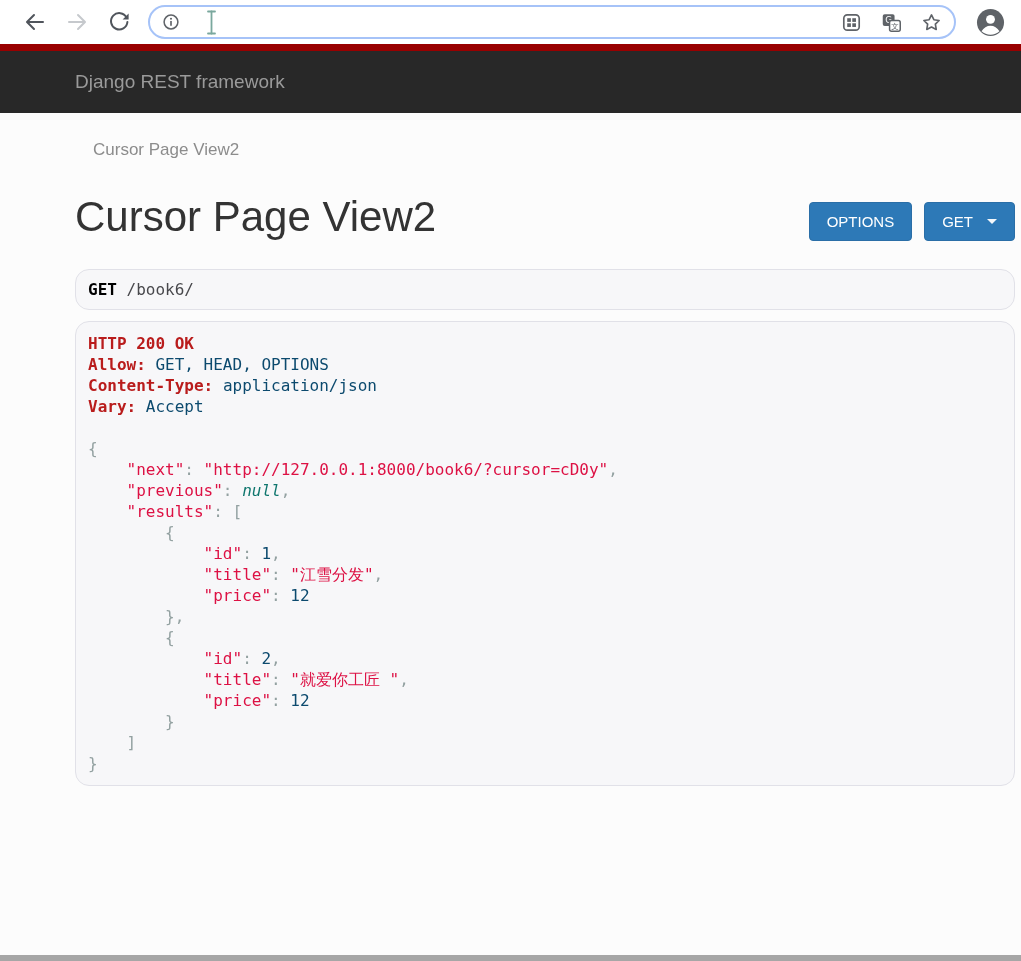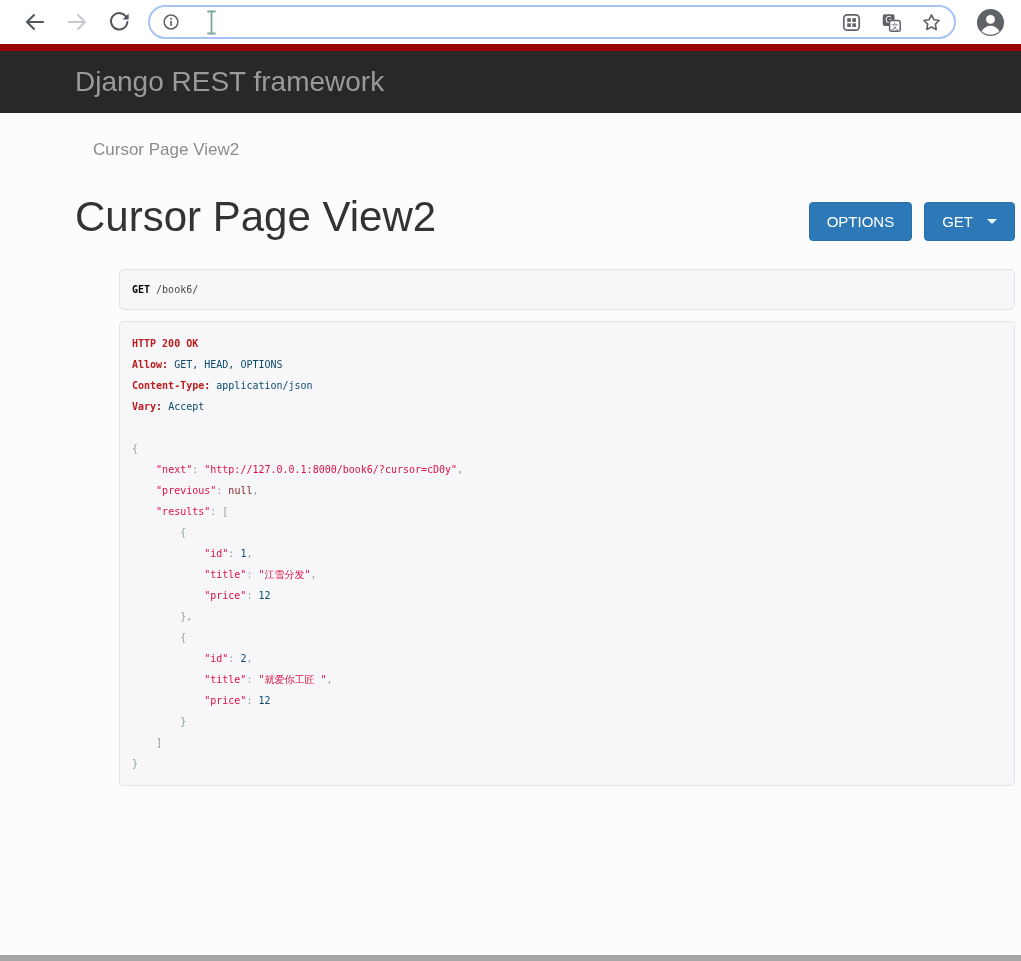--- a/index.html
+++ b/index.html
@@ -24,52 +24,52 @@
   .omni-right-ic { width: 21px; height: 21px; margin-left: 19px; flex: 0 0 auto; cursor: pointer; }
   .omni-right-ic svg { width: 21px; height: 21px; display: block; }
   .avatar { width: 29px; height: 29px; margin: 0 6px 0 10px; flex: 0 0 auto; cursor: pointer; }
   .avatar svg { width: 29px; height: 29px; display: block; }
 
   
   .accent-line { height: 7px; background: #990000; }
 
   
   .navbar { height: 62px; background: #282828; display: flex; align-items: center; }
-  .brand { color: #9a9a9a; font-size: 28px; margin-left: 75px; }
+  .brand { color: #9a9a9a; font-size: 19px; margin-left: 75px; }
 
   
   .main { width: 940px; margin-left: 75px; }
   .breadcrumb { margin-top: 27px; padding-left: 18px; font-size: 17px; color: #8c8c8c; }
   .header-row { margin-top: 32px; display: flex; justify-content: space-between;
     align-items: flex-start; }
   h1.page-title { font-size: 42px; font-weight: 400; color: #333; line-height: 1.2; }
   .btn-group { display: flex; gap: 12px; margin-top: 10px; }
   .btn-blue { background: #2d79b7; border: 1px solid #2a6ea7; color: #fff; font-size: 15px;
     padding: 10px 17px; border-radius: 4px; cursor: pointer; display: flex;
     align-items: center; font-family: "Liberation Sans", sans-serif; }
   .caret { display: inline-block; width: 0; height: 0; border-left: 5px solid transparent;
     border-right: 5px solid transparent; border-top: 5px solid #f4f8fb; margin-left: 14px; }
 
   .pager { margin-top: 48px; display: flex; justify-content: flex-end; gap: 13px; }
   .pager-btn { border: 1px solid #ddd; background: #fff; border-radius: 19px;
     padding: 8px 15px; font-size: 16px; cursor: pointer; white-space: nowrap; }
   .pager-btn.disabled { color: #9b9b9b; cursor: default; }
   .pager-btn.next { color: #a30000; }
 
-  pre.box { background: #f7f7f9; border: 1px solid #e1e1e8; border-radius: 5px;
-    font-family: "DejaVu Sans Mono", monospace; font-size: 10px; white-space: pre; margin-left: 44px; }
+  pre.box { background: #f7f7f9; border: 1px solid #e1e1e8; border-radius: 14px;
+    font-family: "DejaVu Sans Mono", monospace; font-size: 16px; white-space: pre; }
   .request-bar { margin-top: 27px; padding: 11px 12px; line-height: 17px; }
   .request-bar b { color: #000; }
   .request-bar .pln { color: #48484c; }
   .response-box { margin-top: 11px; padding: 11px 12px; }
   .code-line { min-height: 21px; line-height: 21px; white-space: pre; }
   .nam { color: #b91c1c; font-weight: bold; }
   .str { color: #dd1144; }
   .lit { color: #0c4a6e; }
-  .kwd { color: #7f1d1d; }
+  .kwd { color: #0f766e; font-style: italic; }
   .pun { color: #93a1a1; }
   .pln { color: #48484c; }
 
   .bottom-edge { position: fixed; left: 0; bottom: 0; width: 1021px; height: 6px;
     background: #a6a6a6; }
 </style>
 </head>
 <body>
 
 <div class="chrome">

